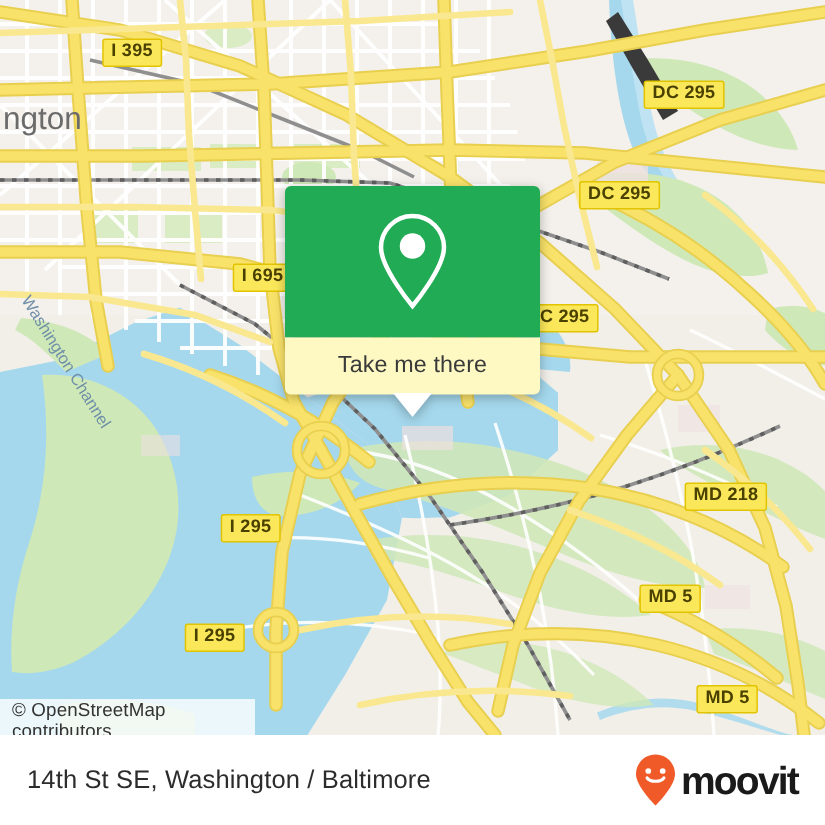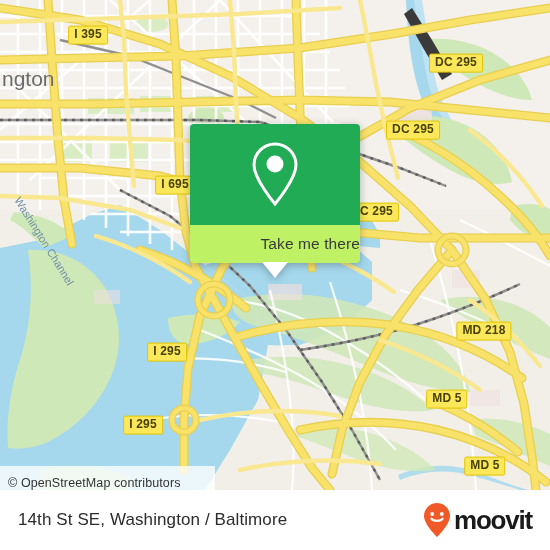--- a/index.html
+++ b/index.html
@@ -7,33 +7,33 @@
        font-family:"Liberation Sans","DejaVu Sans",sans-serif;}
 
   #app{position:relative;width:550px;height:550px;overflow:hidden;background:#fff;}
 
   
   #map-area{position:absolute;left:0;top:0;width:550px;height:490px;overflow:hidden;
             background:#f2efe9;}
   #map-svg{position:absolute;left:0;top:0;}
 
   
-  #attribution{position:absolute;left:0;top:466px;height:24px;width:215px;
+  #attribution{position:absolute;left:0;top:466px;height:24px;width:170px;
                background:rgba(255,255,255,0.78);
-               display:flex;align-items:flex-end;}
+               display:flex;align-items:flex-start;}
   #attribution span{font-size:12.5px;color:#333;padding-left:8px;letter-spacing:.1px;}
 
   
   #popup{position:absolute;left:190px;top:124px;width:170px;height:139px;
          border-radius:4px;overflow:visible;
          filter:drop-shadow(0 2px 4px rgba(0,0,0,0.28));}
   #popup-head{height:101px;background:#22ab55;border-radius:4px 4px 0 0;
               display:flex;align-items:center;justify-content:center;}
-  #popup-body{height:38px;background:#bef264;border-radius:0 0 4px 4px;
-              display:flex;align-items:center;justify-content:flex-end;}
+  #popup-body{height:38px;background:#fef9c3;border-radius:0 0 4px 4px;
+              display:flex;align-items:center;justify-content:center;}
   #popup-label{font-size:15.5px;color:#3a3a3a;letter-spacing:.1px;}
   #popup-tail{position:absolute;left:50%;top:138px;transform:translateX(-50%);
               width:0;height:0;border-left:13px solid transparent;
               border-right:13px solid transparent;border-top:16px solid #fff;}
 
   
   #footer{position:absolute;left:0;top:490px;width:550px;height:60px;background:#fff;
           display:flex;align-items:center;justify-content:space-between;
           box-sizing:border-box;padding:0 18px 0 18px;}
   #footer-title{font-size:17px;color:#2c2c2c;letter-spacing:.1px;white-space:nowrap;}

